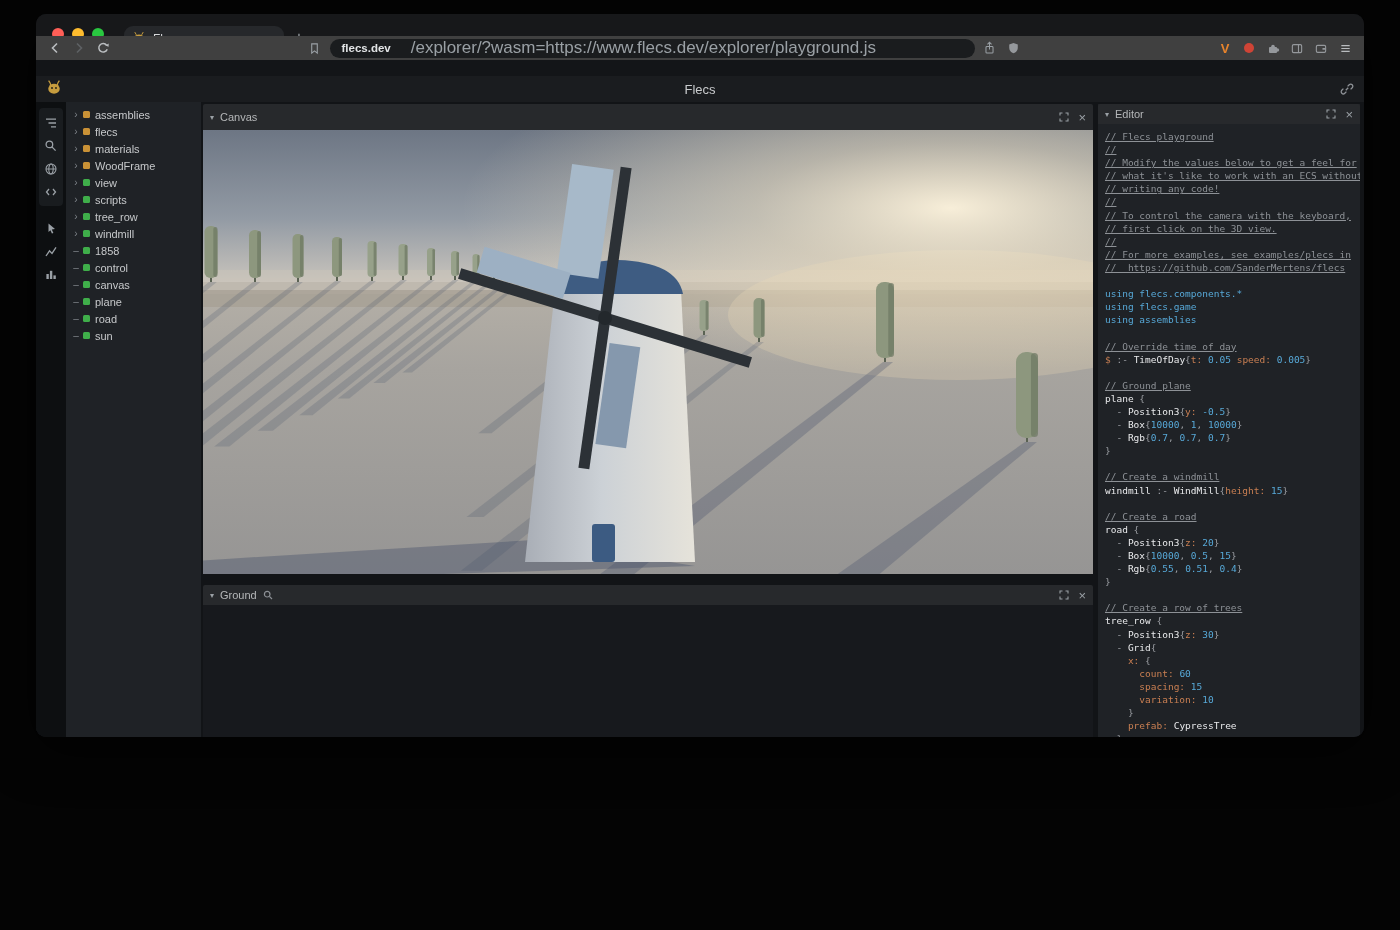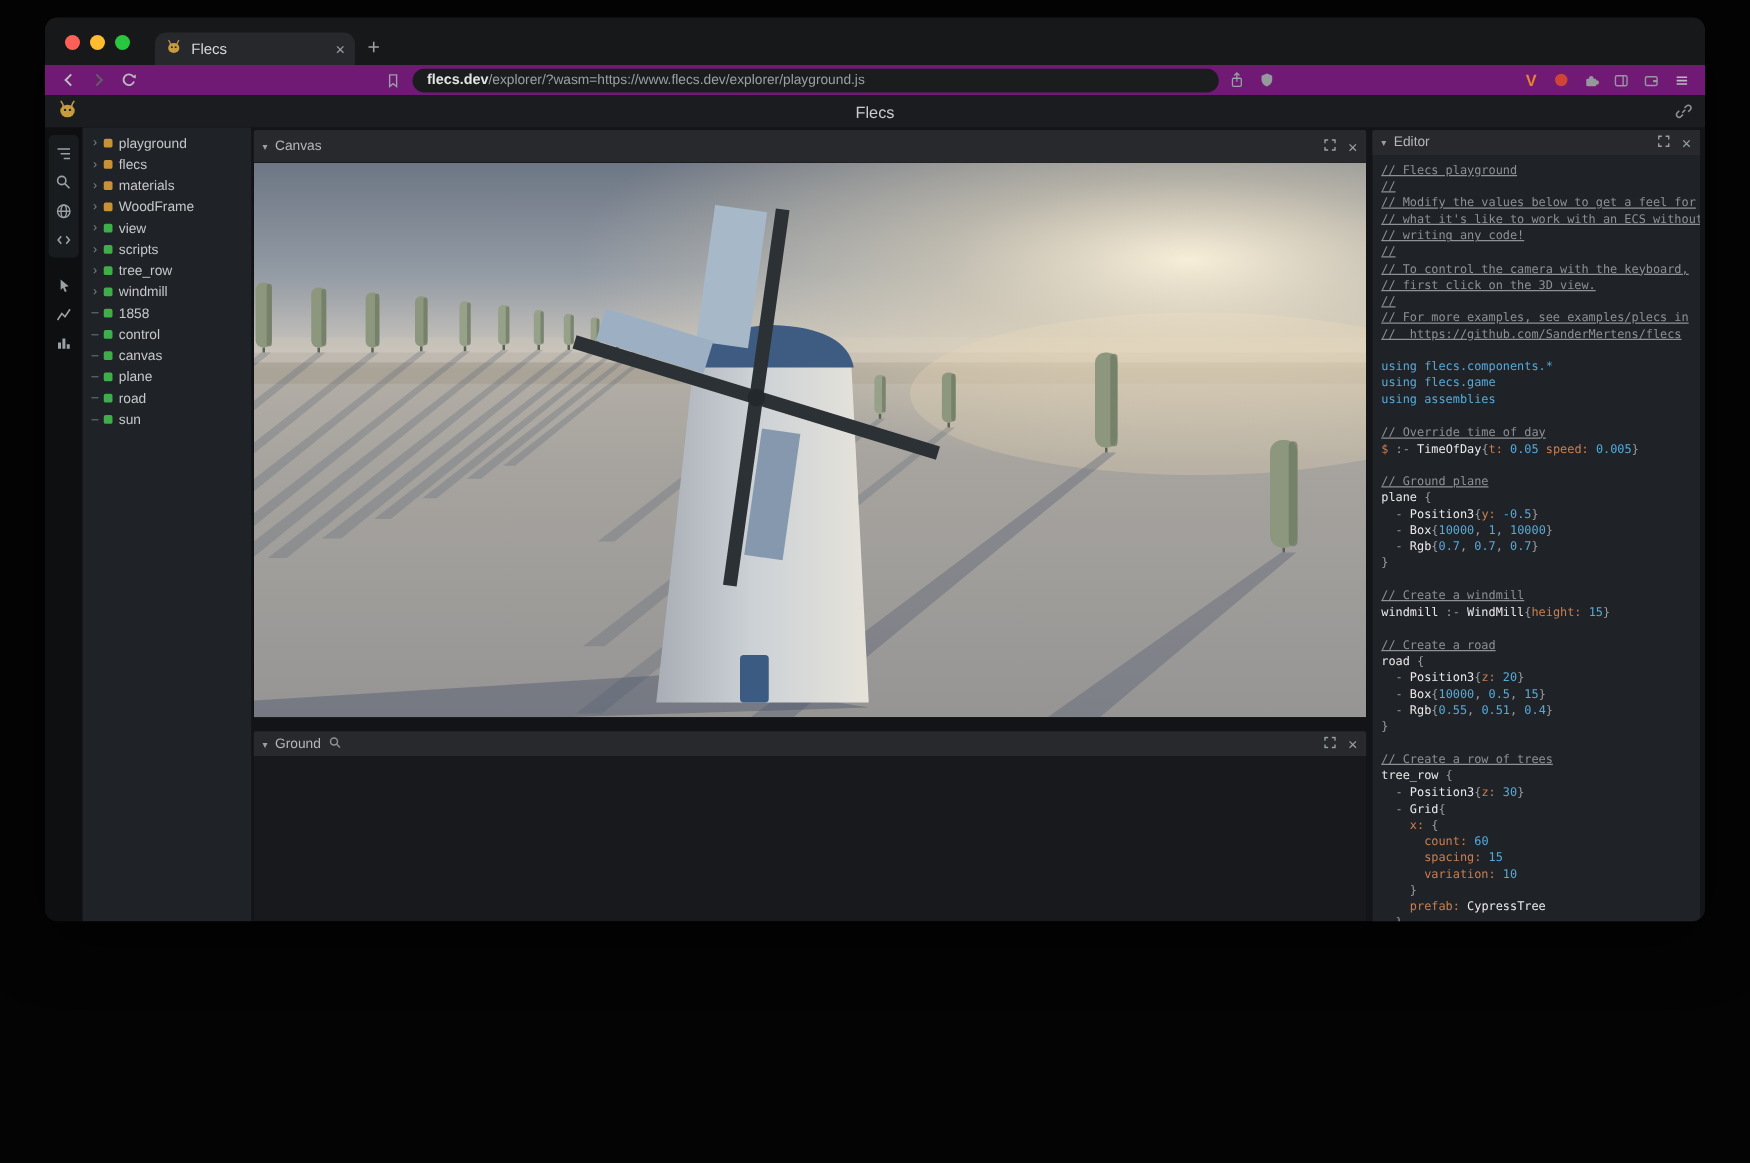--- a/index.html
+++ b/index.html
@@ -15,28 +15,28 @@
   .traffic { display:flex; gap:8px; margin:0 12px 12px 16px; }
   .light { width:12px; height:12px; border-radius:50%; }
   .light.red{ background:#ff5f57; } .light.yellow{ background:#febc2e; } .light.green{ background:#29c740; }
   .tab { width:160px; height:26px; background:#26282b; border-radius:9px 9px 0 0;
          display:flex; align-items:center; gap:7px; padding:0 8px; margin-left:8px; }
   .tab-title { font-size:12px; color:#d6d8da; flex:1; white-space:nowrap; overflow:hidden; }
   .tab-close { color:#9aa0a5; font-size:13px; line-height:1; cursor:default; }
   .newtab { color:#9aa0a5; font-size:17px; margin:0 0 4px 10px; }
 
   
-  .toolbar { position:absolute; left:0; top:38px; width:100%; height:24px; background:#701a75;
+  .toolbar { position:absolute; left:0; top:22px; width:100%; height:24px; background:#404040;
              display:flex; align-items:center; padding:0 10px; gap:6px; }
   .navbtn { width:18px; height:18px; display:flex; align-items:center; justify-content:center; }
   .spacer { flex:1; }
   .urlbar { width:645px; height:19px; background:#1a1c1e; border-radius:10px;
             display:flex; align-items:center; padding:0 12px; overflow:hidden; white-space:nowrap; }
   .url-host { font-size:11.5px; color:#e2e4e6; font-weight:bold; }
-  .url-path { font-size:11px; color:#9aa0a5; }
+  .url-path { font-size:17px; color:#9aa0a5;margin-left:20px; }
   .ticon { width:18px; height:16px; display:flex; align-items:center; justify-content:center; }
   .vext { color:#e8842c; font-weight:bold; font-size:13px; }
   .redext { width:10px; height:10px; border-radius:50%; background:#cf4436; }
 
   
   .appheader { position:absolute; left:0; top:62px; width:100%; height:26px; background:#1a1c1f;
                display:flex; align-items:center; }
   .applogo { margin-left:9px; }
   .apptitle { position:absolute; left:0; right:0; text-align:center; font-size:13px; color:#c9cbcd; }
   .linkicon { position:absolute; right:10px; top:6px; }
@@ -248,21 +248,21 @@
               <rect x="9.4" y="8.4" width="2.4" height="3.6"></rect>
             </svg>
         </span>
       </div>
     </div>
 
     <div class="treepanel">
         <div class="tree-row">
           <span class="tw">›</span>
           <span class="sq" style="background: rgb(201, 145, 54);"></span>
-          <span class="lbl">playground</span>
+          <span class="lbl">assemblies</span>
         </div>
         <div class="tree-row">
           <span class="tw">›</span>
           <span class="sq" style="background: rgb(201, 145, 54);"></span>
           <span class="lbl">flecs</span>
         </div>
         <div class="tree-row">
           <span class="tw">›</span>
           <span class="sq" style="background: rgb(201, 145, 54);"></span>
           <span class="lbl">materials</span>

